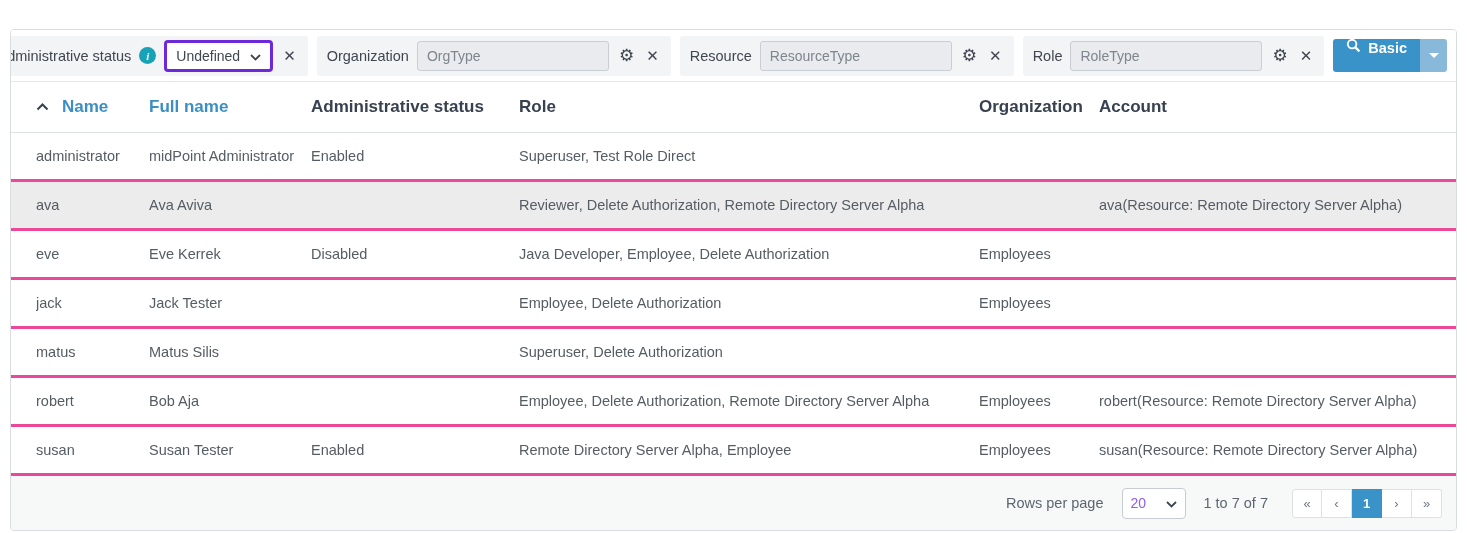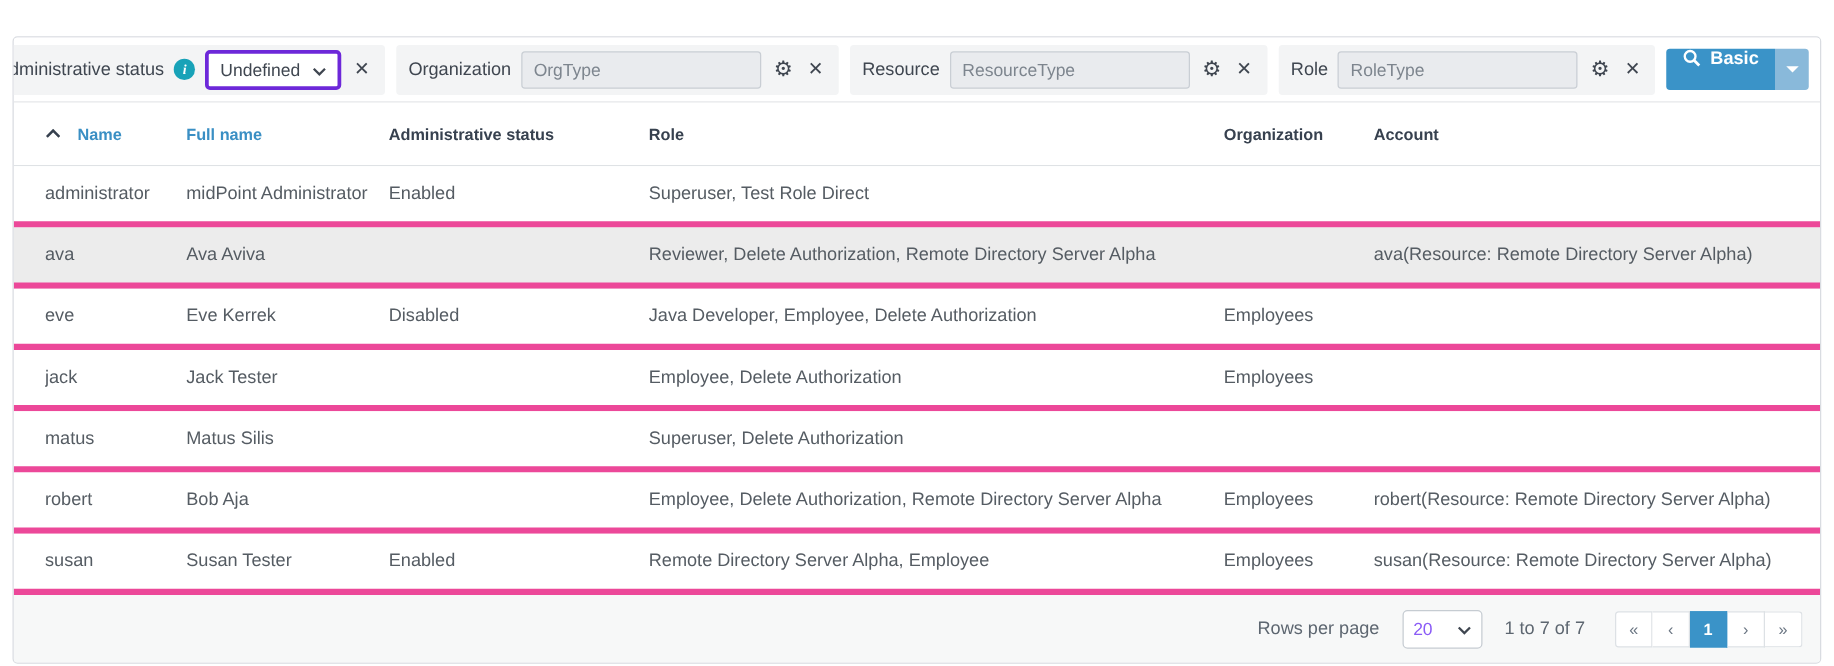--- a/index.html
+++ b/index.html
@@ -41,47 +41,47 @@
   }
   .filter-input::placeholder { color:#7d858e; opacity:1; }
   .icon-btn {
     border:none; background:transparent; cursor:pointer; color:#3f4650;
     font-size:15px; line-height:1; padding:2px; display:inline-flex;
     align-items:center; justify-content:center;
   }
   .gear-btn { font-size:17px; }
   .split-btn { display:flex; height:33px; }
   .split-main {
-    display:flex; align-items:flex-start; gap:7px; background:#3a93c8;
-    color:#fff; border:none; border-radius:3px 0 0 3px; padding:0 13px;
+    display:flex; align-items:flex-end; gap:7px; background:#3a93c8;
+    color:#fff; border:none; border-radius:3px 0 0 3px; padding:16px 13px;
     font-size:14.5px; font-weight:bold; cursor:pointer;
     font-family:"Liberation Sans",sans-serif;
   }
   .split-caret {
     width:27px; background:#8abادe; background:#89b9da; border:none;
     border-radius:0 3px 3px 0; cursor:pointer; display:flex;
     align-items:center; justify-content:center;
   }
   .caret-down {
     width:0; height:0; border-left:5px solid transparent;
     border-right:5px solid transparent; border-top:5px solid #fff;
   }
   
   .grid-row {
     display:grid;
     grid-template-columns:113px 162px 208px 460px 120px 1fr;
     padding-left:25px; padding-right:8px; align-items:center;
   }
   .thead { height:52px; border-bottom:1px solid #dfe2e5; }
-  .th { font-size:13px; font-weight:bold; color:#37414f; }
+  .th { font-size:17px; font-weight:bold; color:#37414f; }
   .th-link { color:#3a8fc4; cursor:pointer; text-decoration:none; }
   .name-head { display:flex; align-items:center; gap:13px; }
   .sort-icon { display:inline-flex; cursor:pointer; }
   .tbody { flex:1 1 auto; }
-  .trow { height:49px; border-bottom:5px solid #ec4899; font-size:14.5px;
+  .trow { height:49px; border-bottom:3px solid #ec4899; font-size:14.5px;
     color:#555c63; background:#fff; cursor:pointer; }
   .trow.hl { background:#ececec; }
   .cell { white-space:nowrap; overflow:hidden; }
   
   .tfoot {
     height:54px; flex:0 0 54px; background:#f7f8f8;
     display:flex; align-items:center; justify-content:flex-end; gap:18px;
     padding:0 14px; font-size:14.5px; color:#5d6670;
   }
   .rpp-select {

